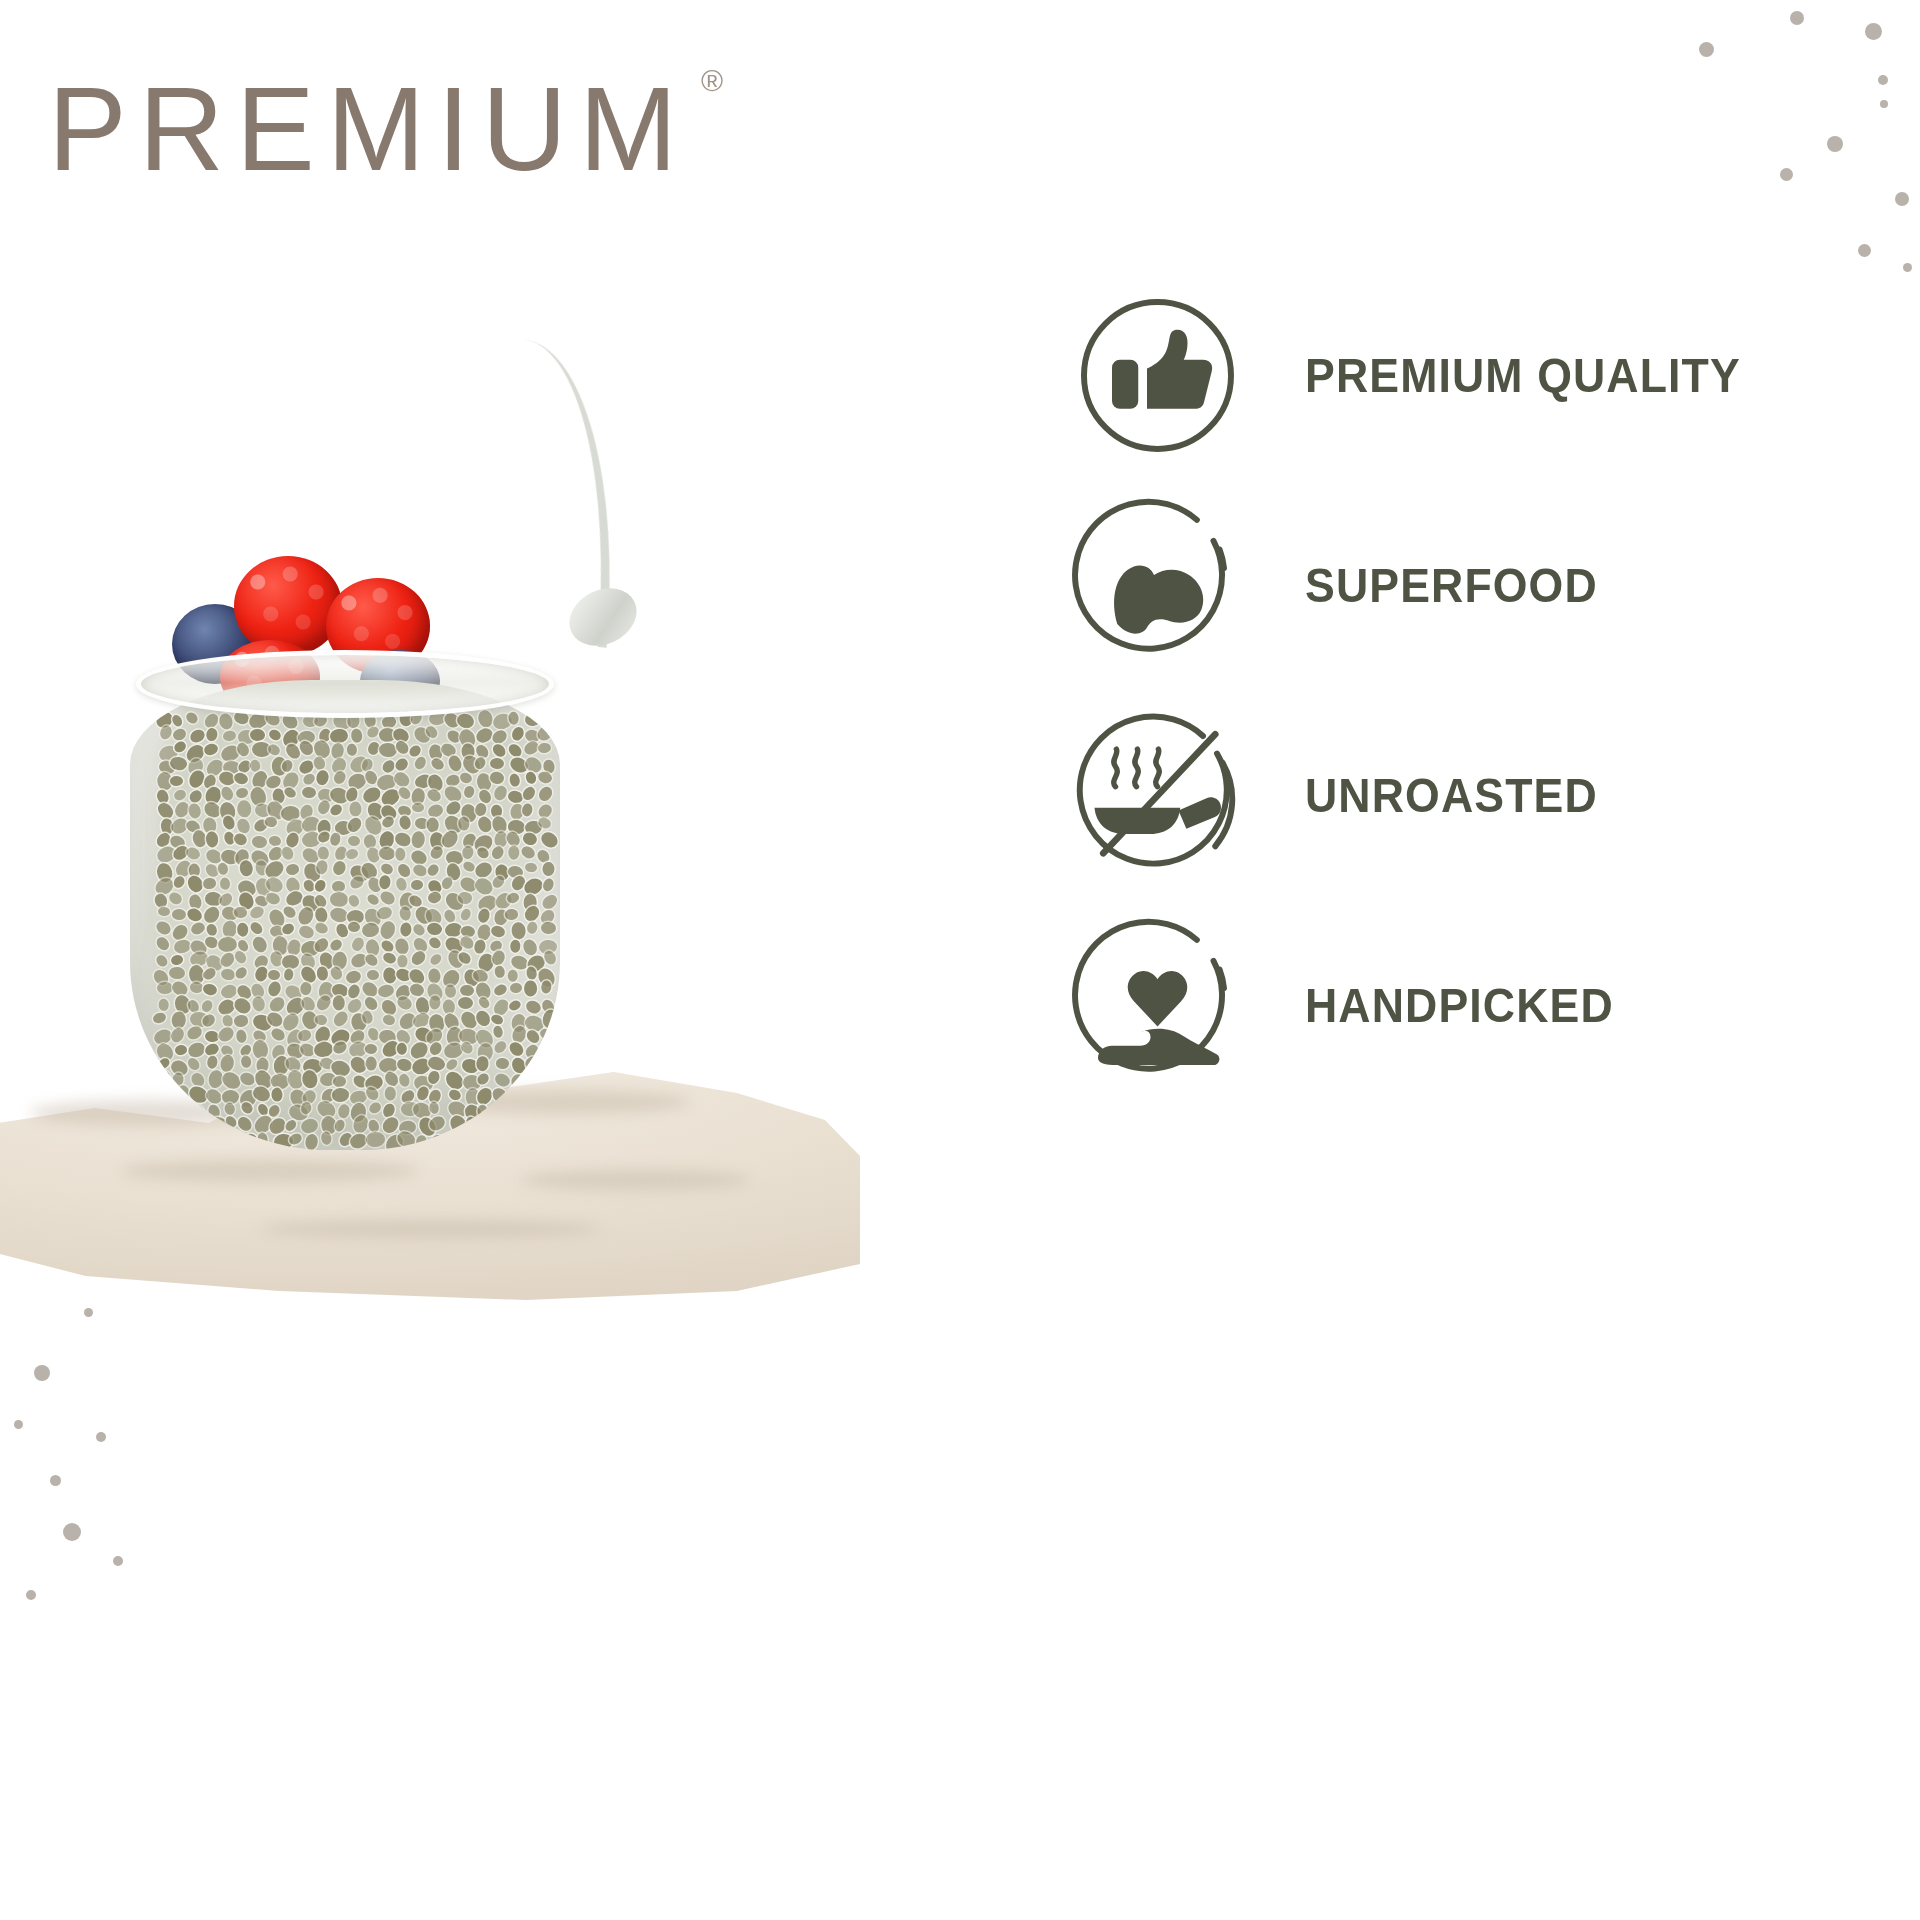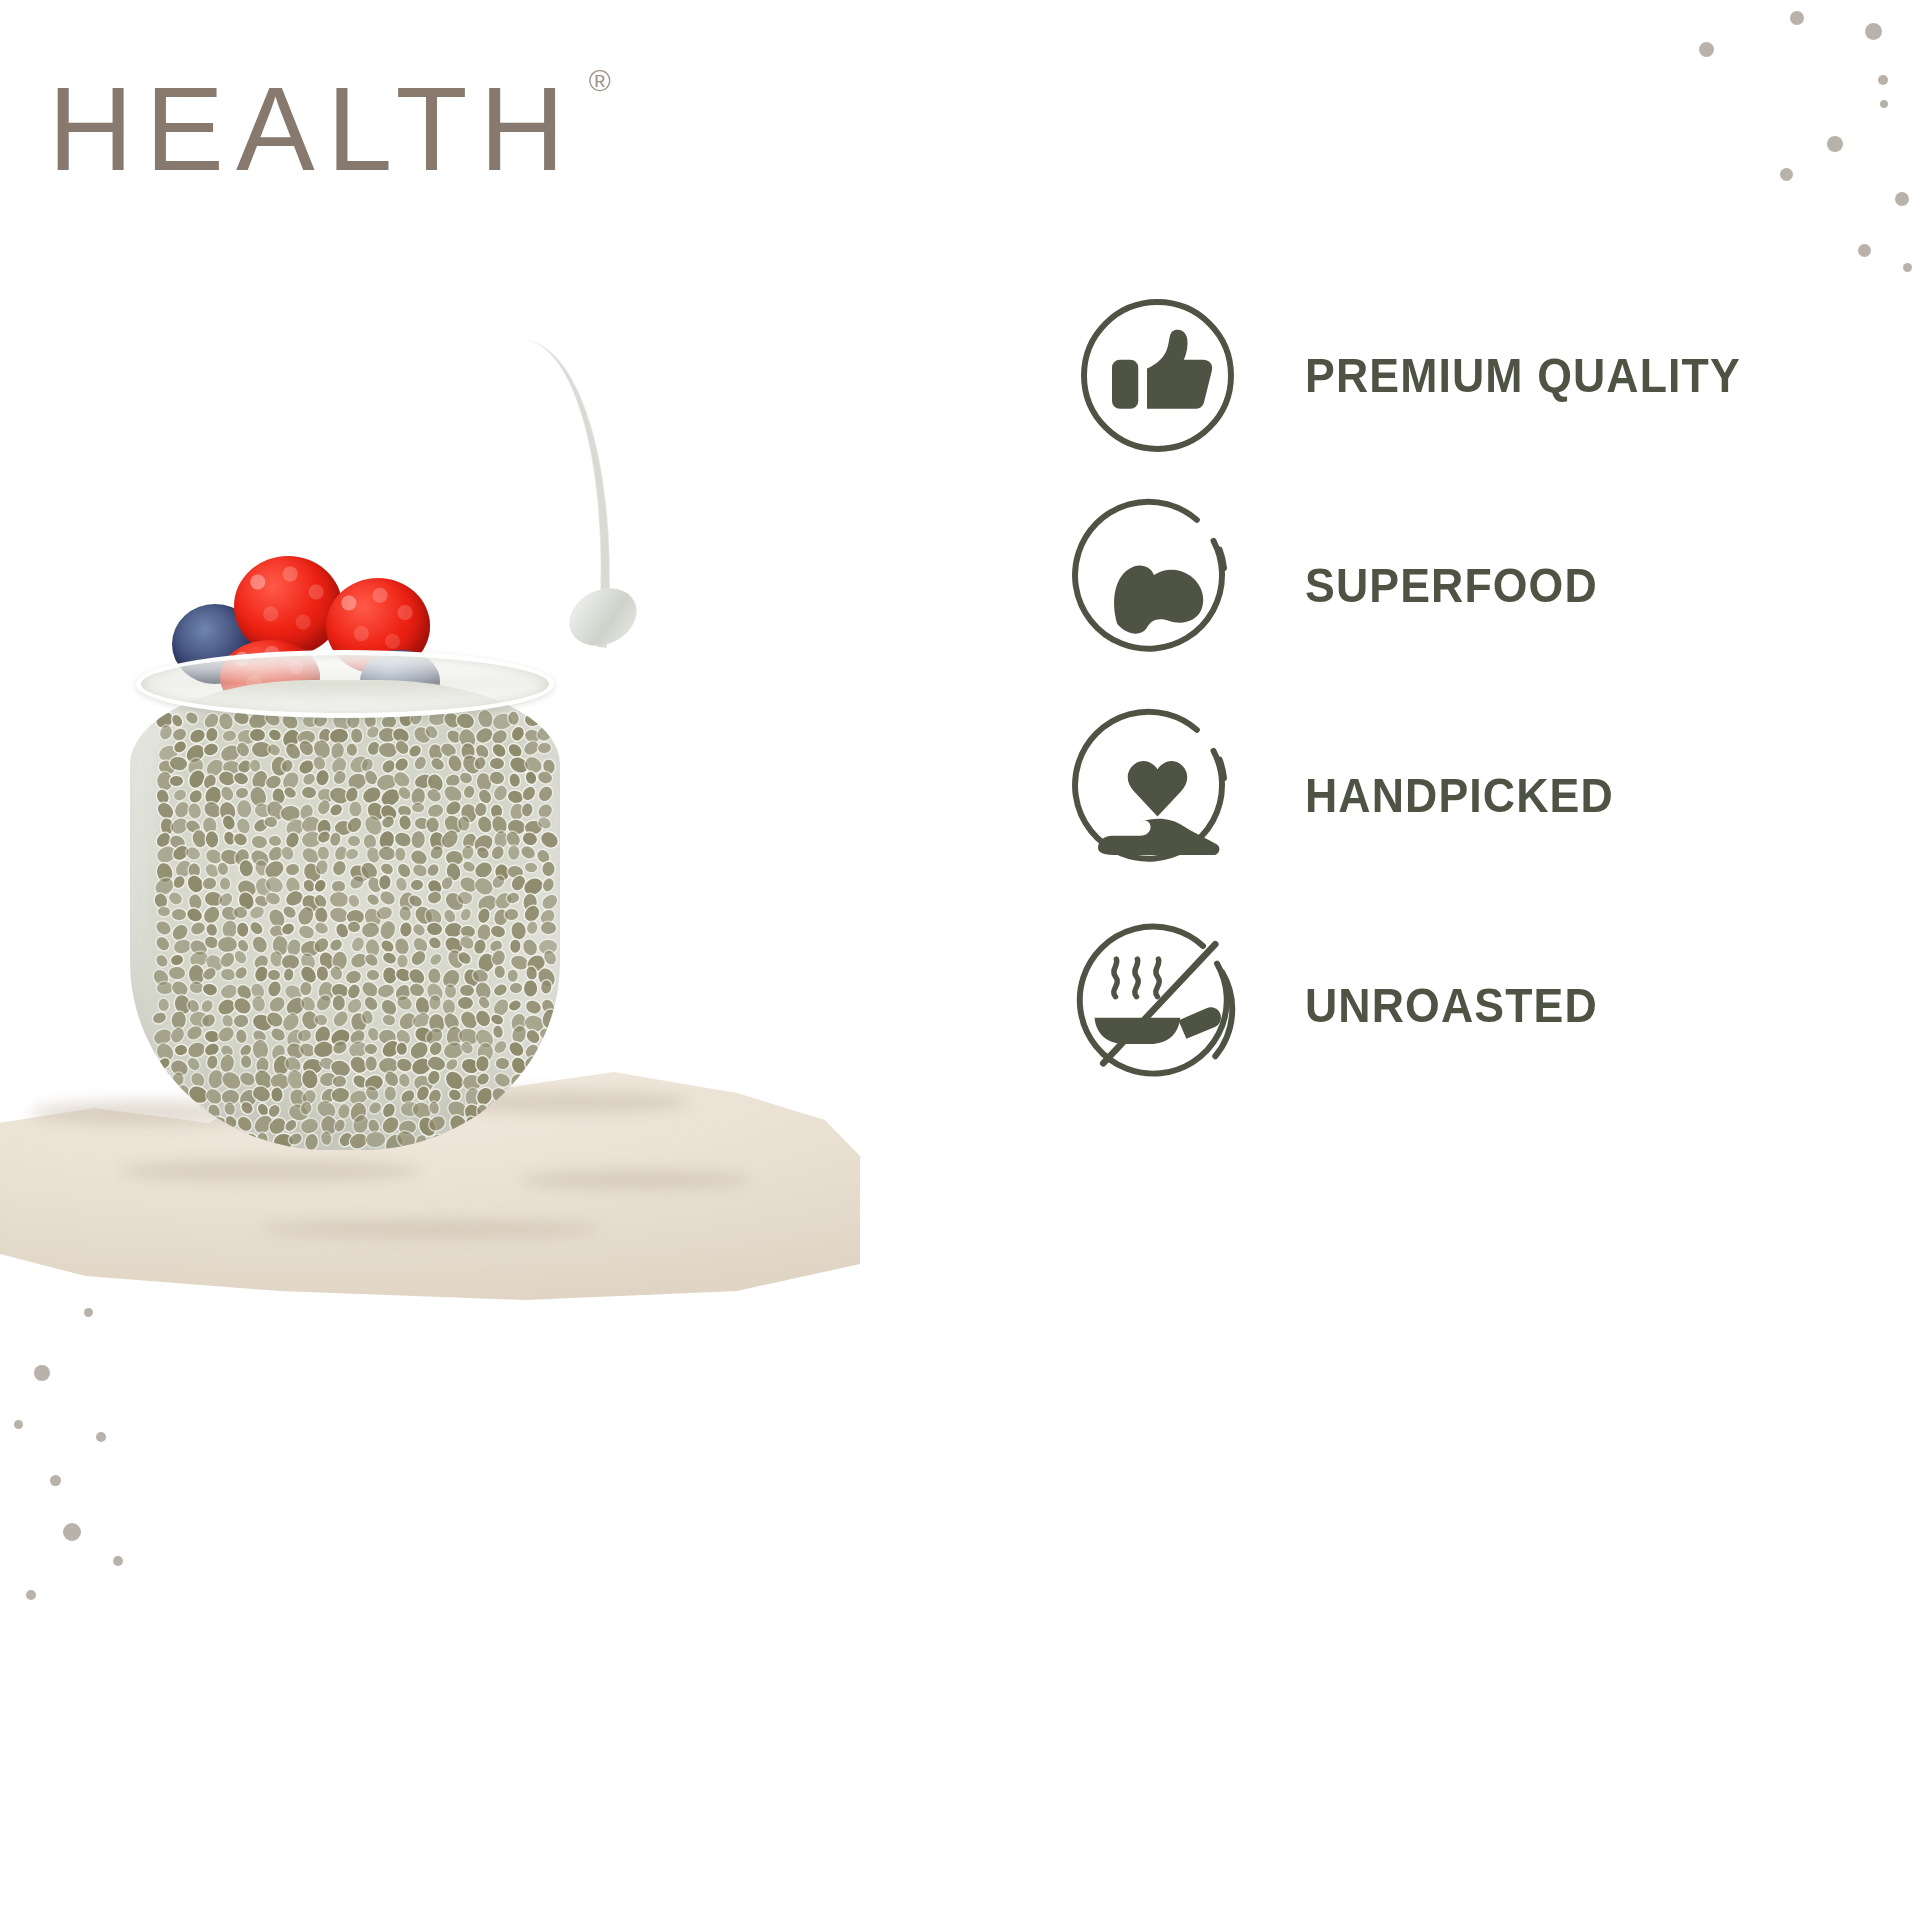--- a/index.html
+++ b/index.html
@@ -168,21 +168,21 @@
   <div class="dot" style="left:14px;top:1420px;width:9px;height:9px;"></div>
   <div class="dot" style="left:96px;top:1432px;width:10px;height:10px;"></div>
   <div class="dot" style="left:50px;top:1475px;width:11px;height:11px;"></div>
   <div class="dot" style="left:63px;top:1523px;width:18px;height:18px;"></div>
   <div class="dot" style="left:113px;top:1556px;width:10px;height:10px;"></div>
   <div class="dot" style="left:26px;top:1590px;width:10px;height:10px;"></div>
 </div>
 
 <div class="logo-block">
   <div class="logo-word">
-    <span>HEALTH</span>
+    <span>PREMIUM</span>
     <span class="logo-reg">®</span>
   </div>
 </div>
 
 <div class="photo">
   <div class="cloth"></div>
   <div class="cloth-folds">
     <i style="left:30px;top:700px;width:240px;height:26px;"></i>
     <i style="left:120px;top:760px;width:300px;height:22px;"></i>
     <i style="left:430px;top:690px;width:260px;height:24px;"></i>
@@ -963,41 +963,41 @@
                  C41 79 33 79 27 72 Z" fill="#4f5344"></path>
         <path d="M30 70 C30 62 32 55 37 51" fill="none" stroke="#ffffff" stroke-width="3" stroke-linecap="round" opacity="0.0"></path>
       </svg>
     </div>
     <div class="feature-label">SUPERFOOD</div>
   </div>
 
   <div class="feature">
     <div class="feature-icon">
       <svg viewBox="0 0 100 100">
-        <path d="M72.5 12.5 A42 42 0 1 0 82 24.5" fill="none" stroke="#4f5344" stroke-width="3.4" stroke-linecap="round"></path>
-        <path d="M85.5 29.5 A42 42 0 0 1 88 40" fill="none" stroke="#4f5344" stroke-width="3.4" stroke-linecap="round"></path>
-        <path d="M50 62 L36.5 47.5 C31.5 42.5 32 35.5 37 32 C41.5 28.8 47 30.5 50 35
-                 C53 30.5 58.5 28.8 63 32 C68 35.5 68.5 42.5 63.5 47.5 Z" fill="#4f5344"></path>
-        <path d="M16 80 C16 76 19.5 73 24 73 L40 73 C44 73 46 70.5 46 68
-                 C46 65.5 44 63.5 40.5 65 C49 62 58 63 64 67
-                 C70 71 79 75 84 78 C86 79 86 83 83 84 L27 84 C20 84 16 83 16 80 Z" fill="#4f5344"></path>
-      </svg>
-    </div>
-    <div class="feature-label">HANDPICKED</div>
-  </div>
-
-  <div class="feature">
-    <div class="feature-icon">
-      <svg viewBox="0 0 100 100">
         <path d="M76 16 A42 42 0 1 0 84 26" fill="none" stroke="#4f5344" stroke-width="3.4" stroke-linecap="round"></path>
         <path d="M87 31 A42 42 0 0 1 83 79" fill="none" stroke="#4f5344" stroke-width="3.4" stroke-linecap="round"></path>
         <path d="M14 57 L63 57 C62 67 55 72 46 72 L31 72 C22 72 15 67 14 57 Z" fill="#4f5344"></path>
         <path d="M62 58.5 L78 51.5 C81 50.2 84.5 51.5 85.8 54.5 C87 57.5 85.8 61 82.8 62.3 L66.5 69" fill="#4f5344"></path>
         <path d="M26 45 C22.5 41 29.5 38 26 33.5 C23 29.5 28 27 26.5 23.5" fill="none" stroke="#4f5344" stroke-width="3.1" stroke-linecap="round"></path>
         <path d="M38 45 C34.5 41 41.5 38 38 33.5 C35 29.5 40 27 38.5 23.5" fill="none" stroke="#4f5344" stroke-width="3.1" stroke-linecap="round"></path>
         <path d="M50 45 C46.5 41 53.5 38 50 33.5 C47 29.5 52 27 50.5 23.5" fill="none" stroke="#4f5344" stroke-width="3.1" stroke-linecap="round"></path>
         <line x1="19" y1="83" x2="83" y2="15" stroke="#4f5344" stroke-width="3.8" stroke-linecap="round"></line>
       </svg>
     </div>
     <div class="feature-label">UNROASTED</div>
   </div>
 
+  <div class="feature">
+    <div class="feature-icon">
+      <svg viewBox="0 0 100 100">
+        <path d="M72.5 12.5 A42 42 0 1 0 82 24.5" fill="none" stroke="#4f5344" stroke-width="3.4" stroke-linecap="round"></path>
+        <path d="M85.5 29.5 A42 42 0 0 1 88 40" fill="none" stroke="#4f5344" stroke-width="3.4" stroke-linecap="round"></path>
+        <path d="M50 62 L36.5 47.5 C31.5 42.5 32 35.5 37 32 C41.5 28.8 47 30.5 50 35
+                 C53 30.5 58.5 28.8 63 32 C68 35.5 68.5 42.5 63.5 47.5 Z" fill="#4f5344"></path>
+        <path d="M16 80 C16 76 19.5 73 24 73 L40 73 C44 73 46 70.5 46 68
+                 C46 65.5 44 63.5 40.5 65 C49 62 58 63 64 67
+                 C70 71 79 75 84 78 C86 79 86 83 83 84 L27 84 C20 84 16 83 16 80 Z" fill="#4f5344"></path>
+      </svg>
+    </div>
+    <div class="feature-label">HANDPICKED</div>
+  </div>
+
 </div>
 
 </body></html>

